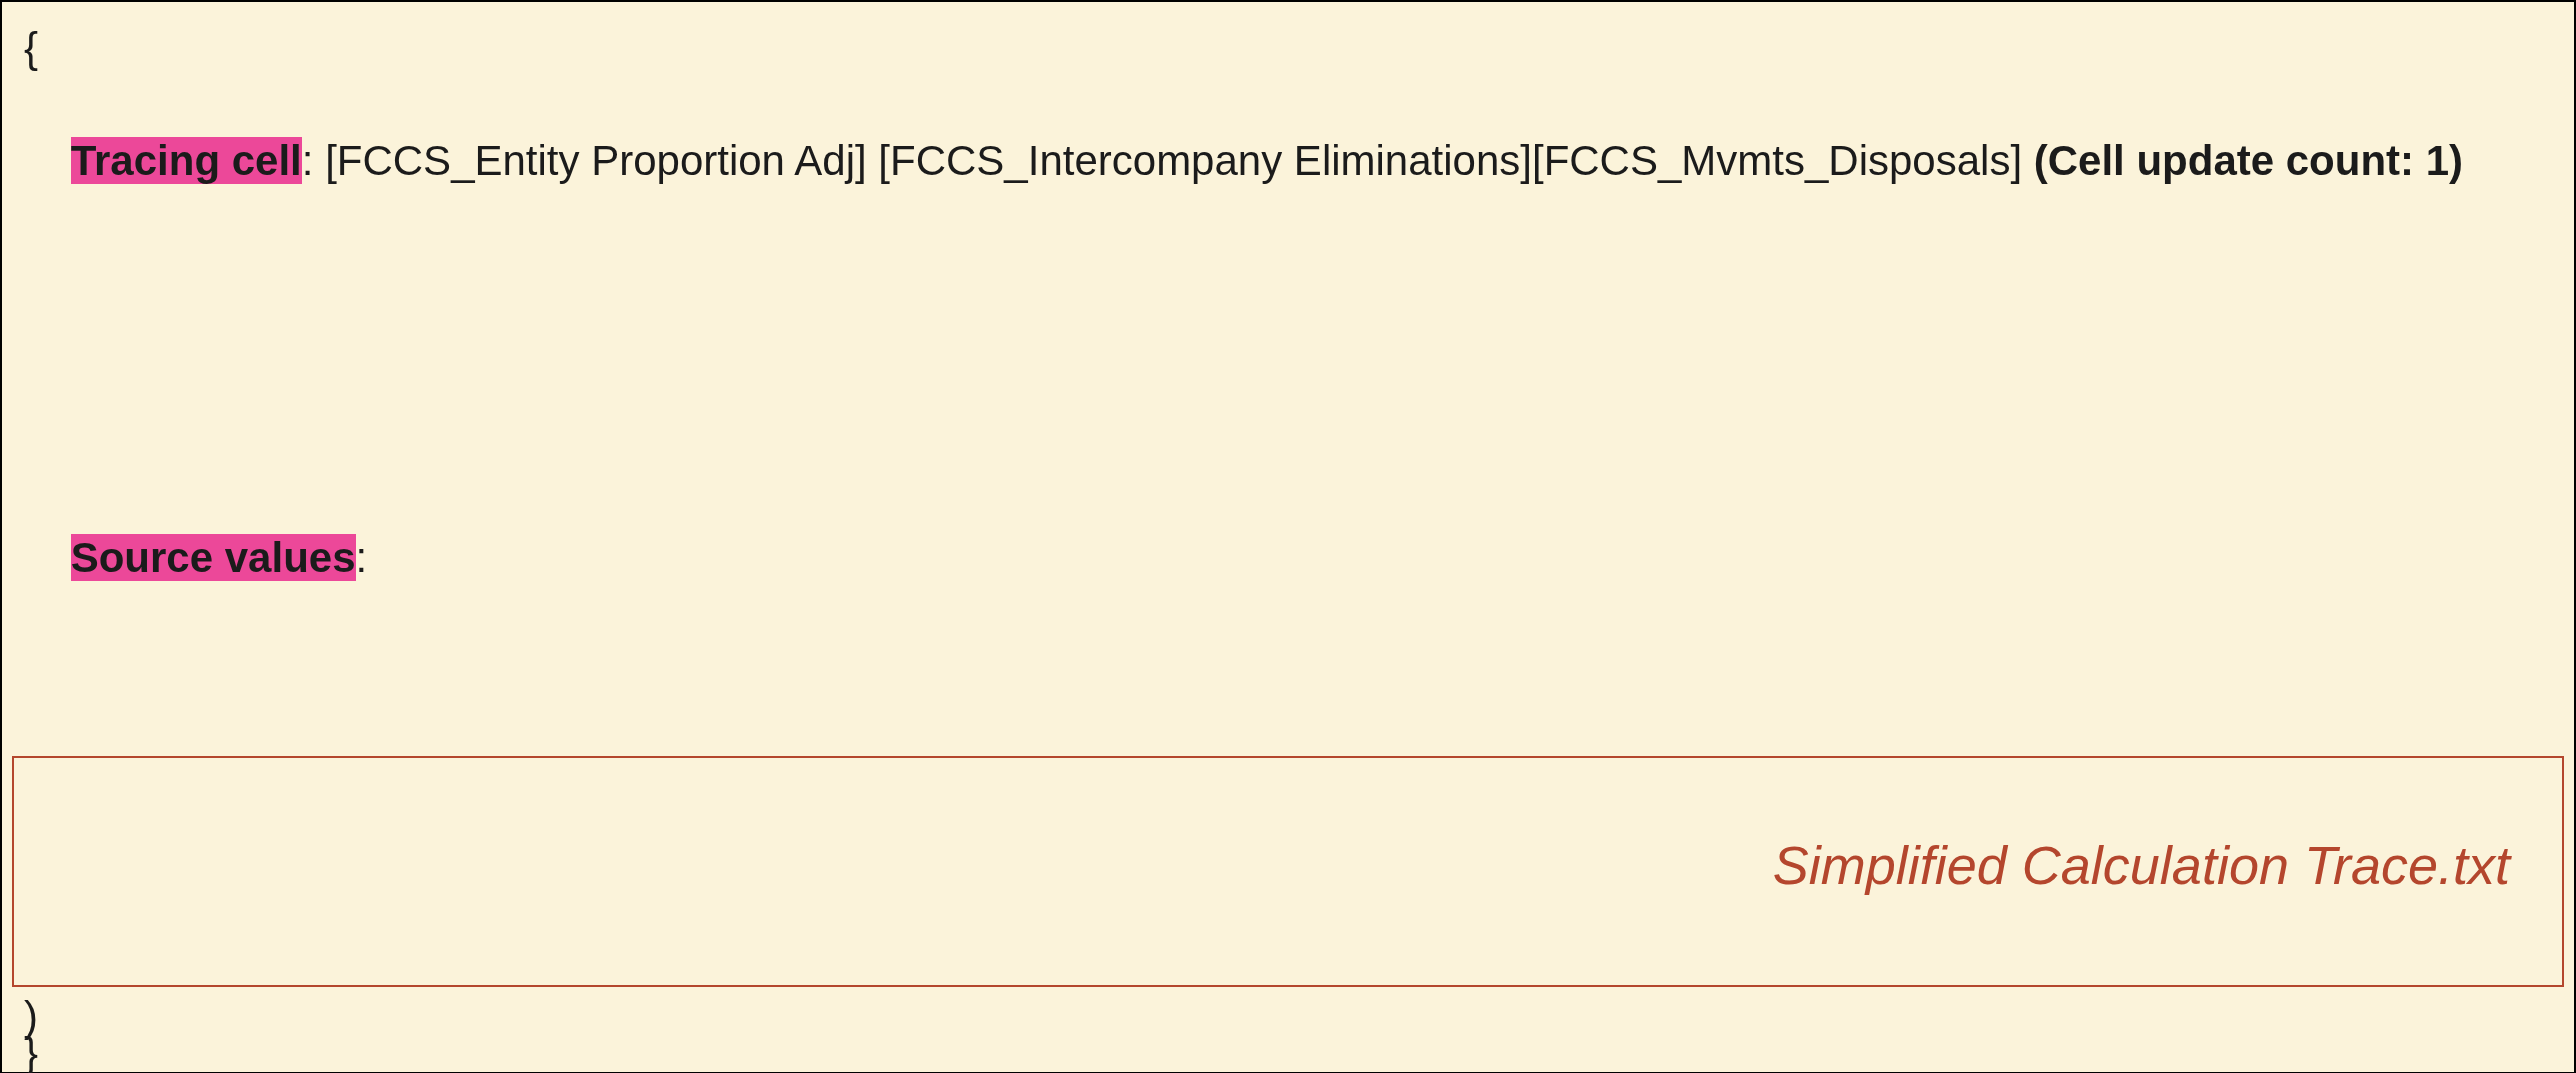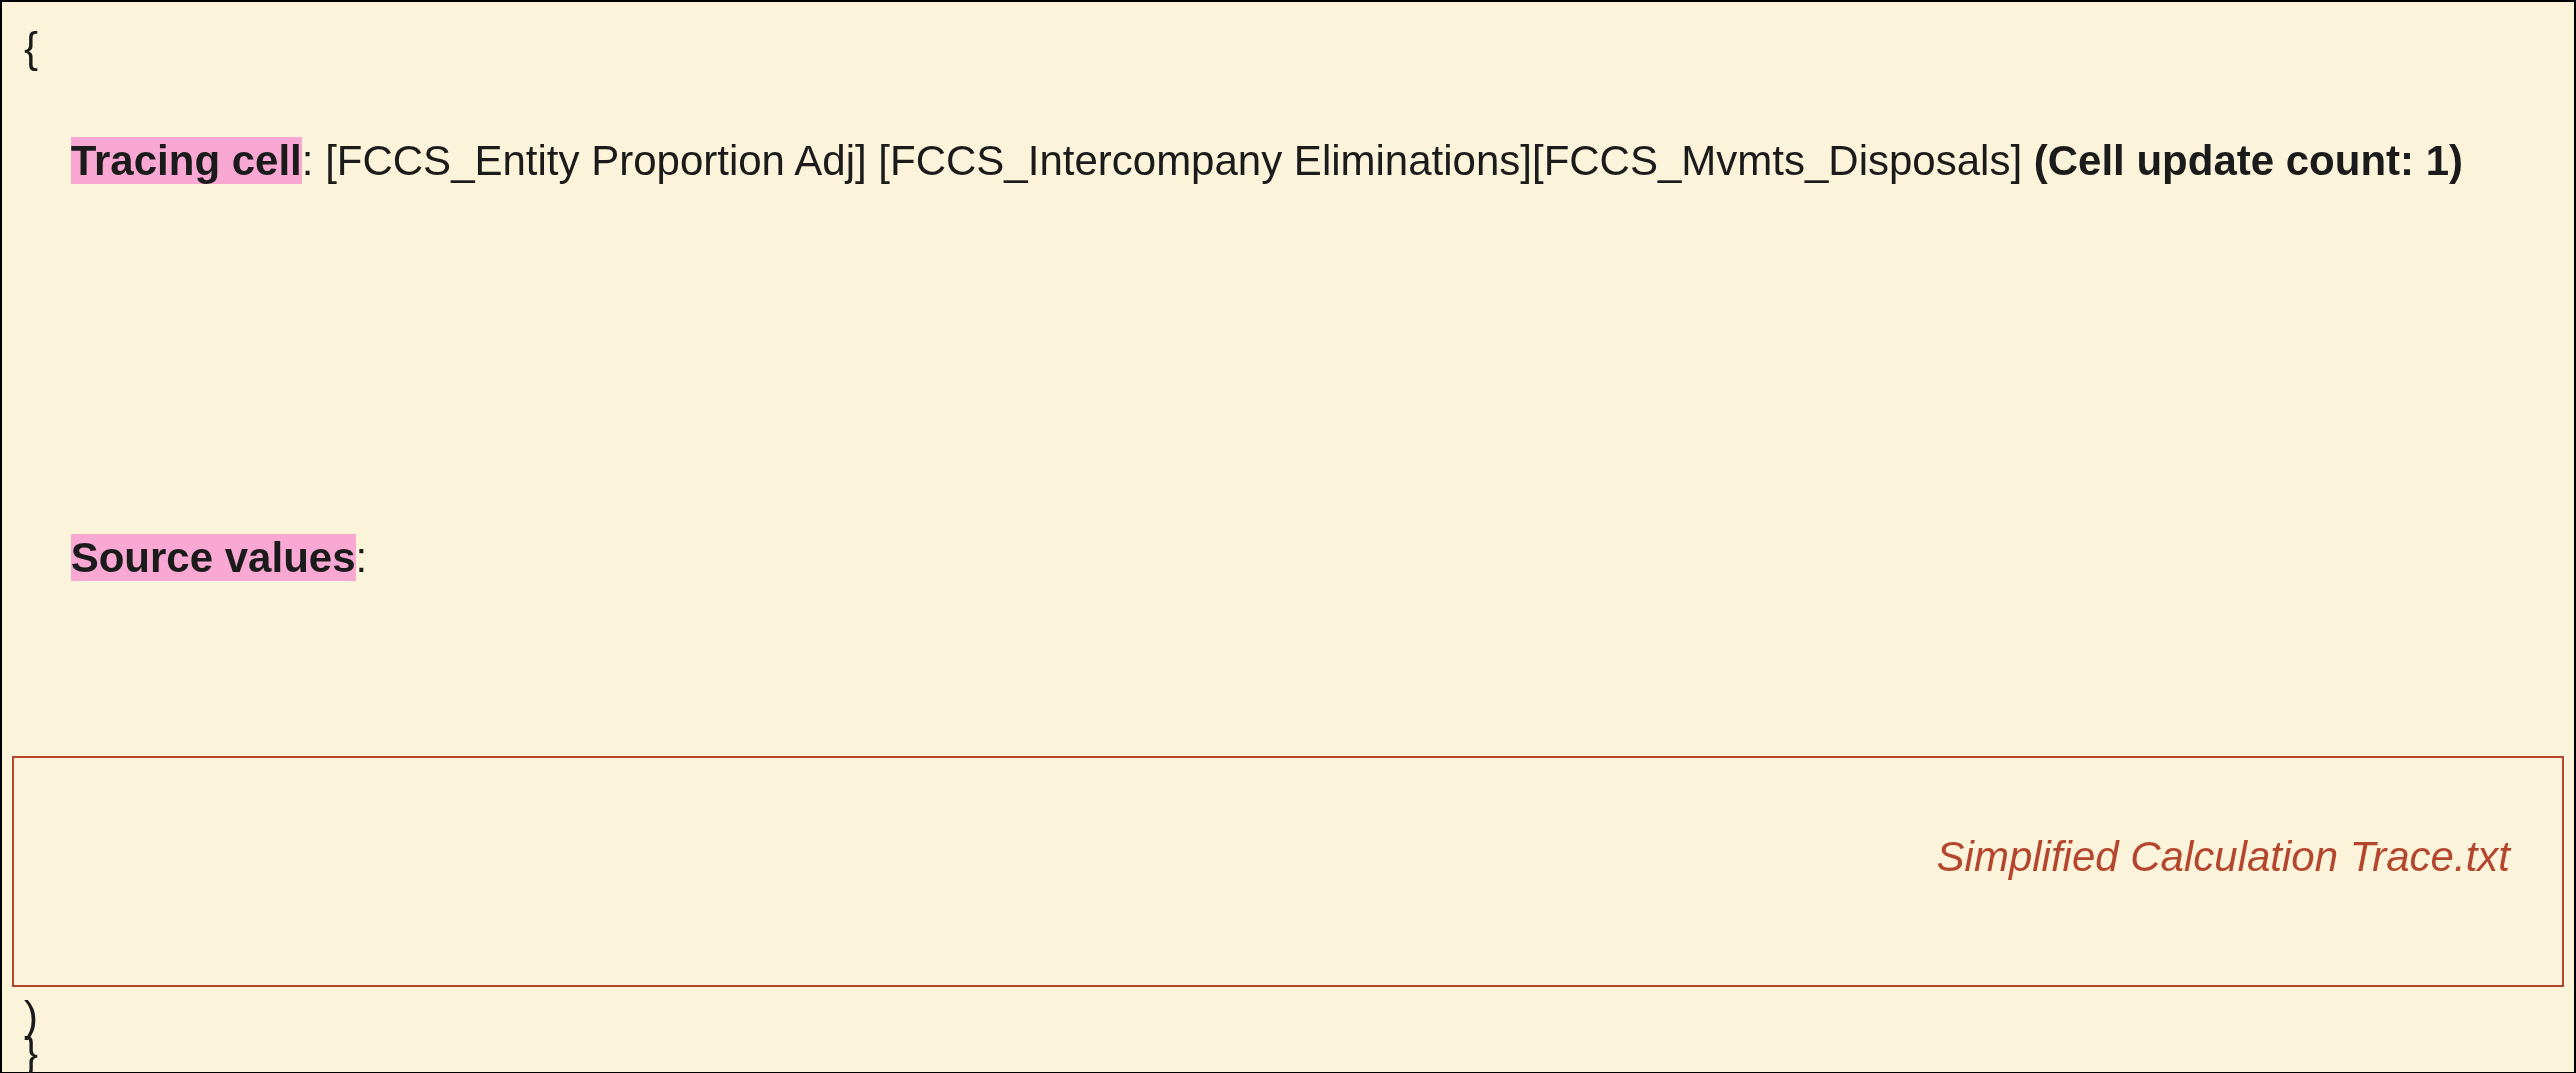--- a/index.html
+++ b/index.html
@@ -19,42 +19,42 @@
     color: #1b1b1b;
     position: relative;
     padding: 18px 22px 13px 22px;
   }
   .row {
     margin: 0;
     white-space: pre-wrap;
   }
   .label {
     font-weight: 700;
-    background: #f9a8d4;
+    background: #ec4899;
   }
   .bold {
     font-weight: 700;
   }
   .callout {
     position: absolute;
     box-sizing: border-box;
     left: 10.3px;
     right: 10.3px;
     top: 754px;
     height: 231px;
     border: 2.6px solid #b4462d;
     pointer-events: none;
   }
   .caption {
     position: absolute;
     right: 64px;
     top: 827px;
     font-style: italic;
     color: #b4462d;
-    font-size: 42px;
+    font-size: 54px;
     font-weight: 400;
   }
   .brace-open, .brace-close {
     font-weight: 400;
   }
 </style>
 </head>
 <body>
 
 <div class="page">

